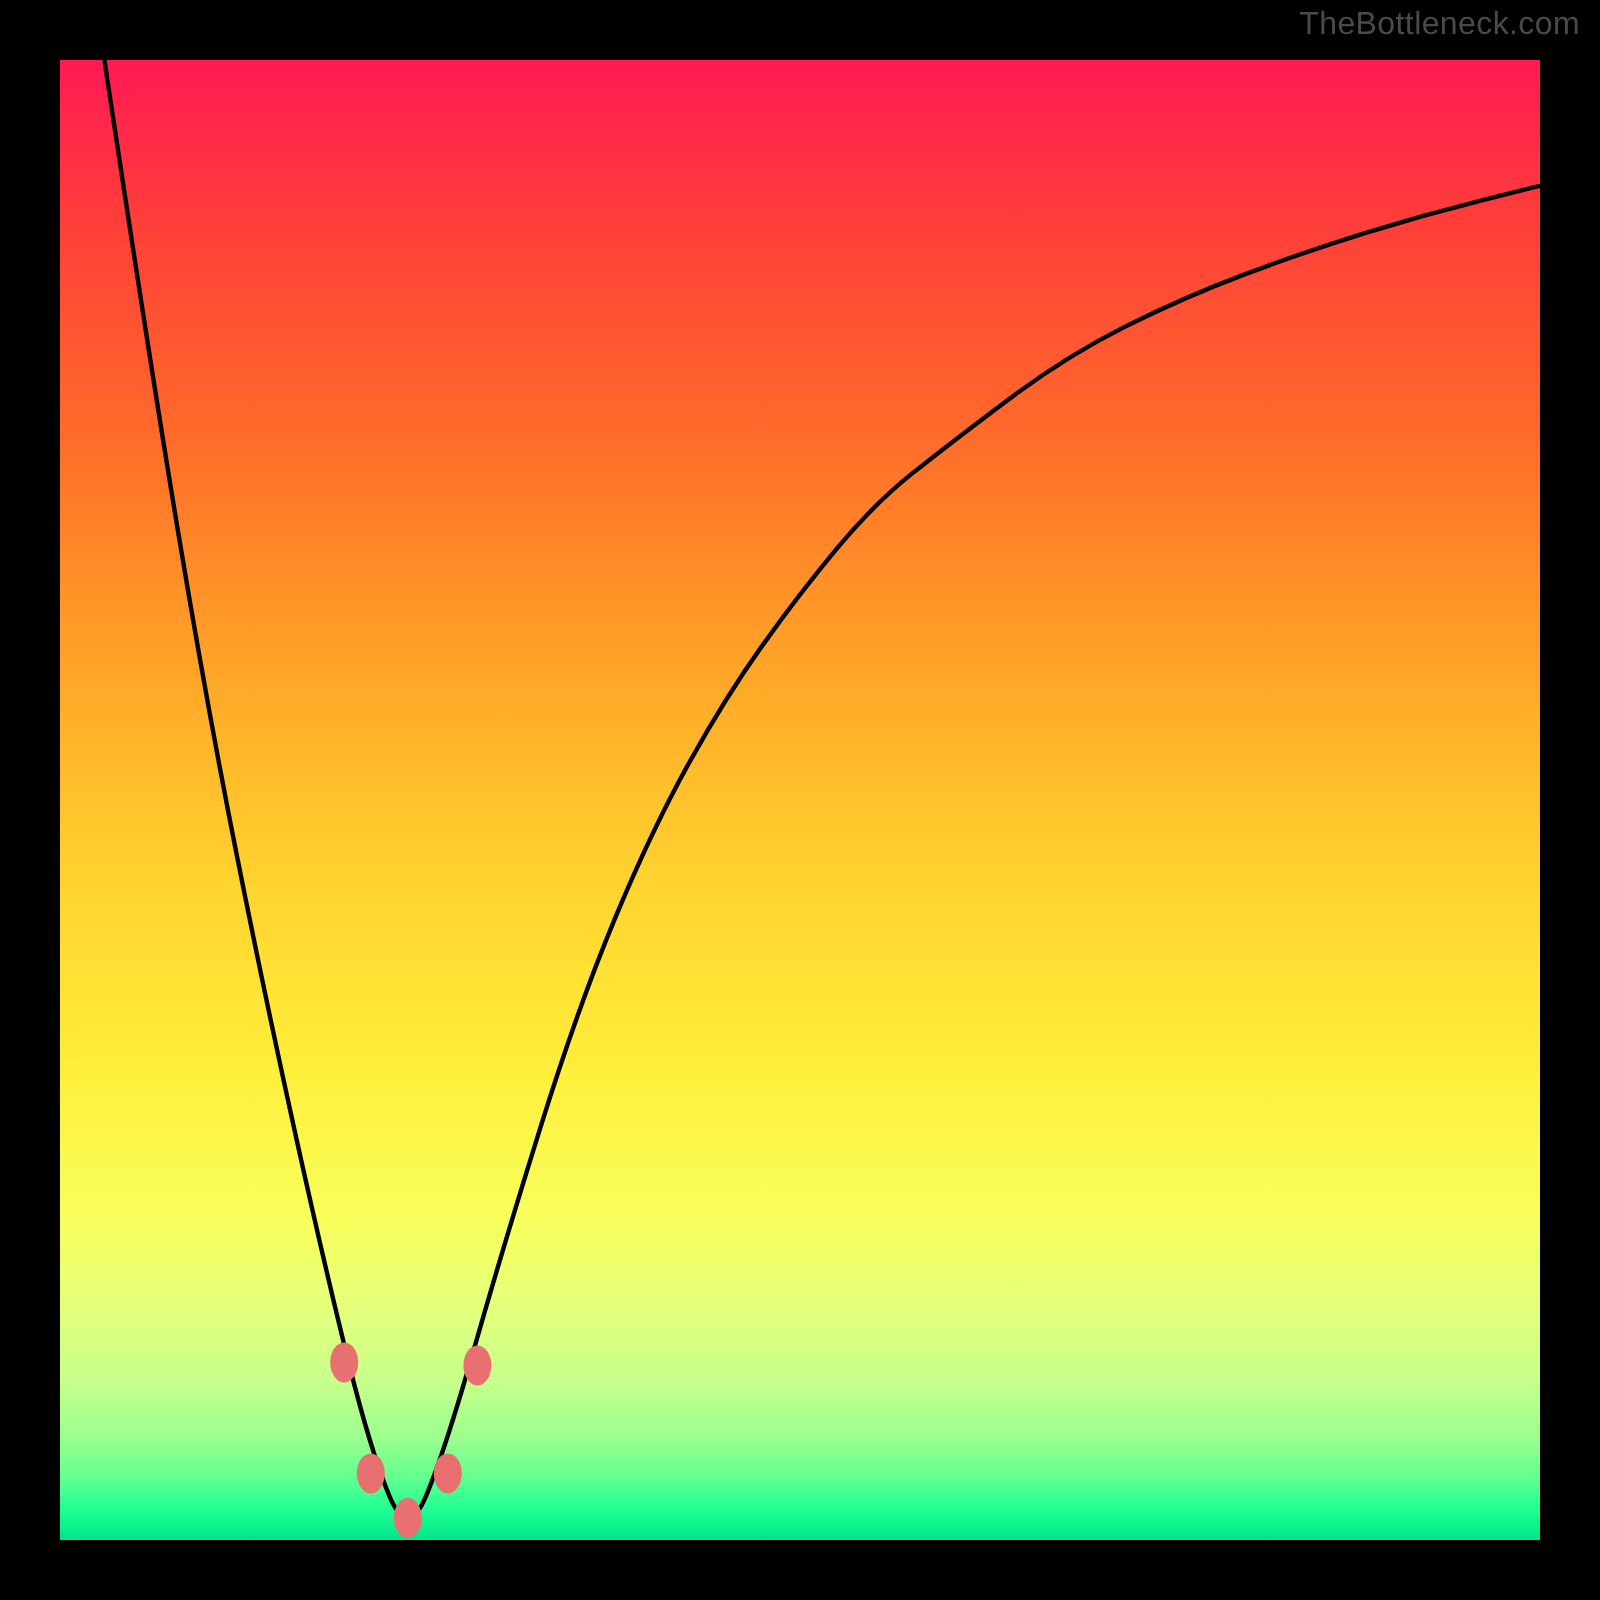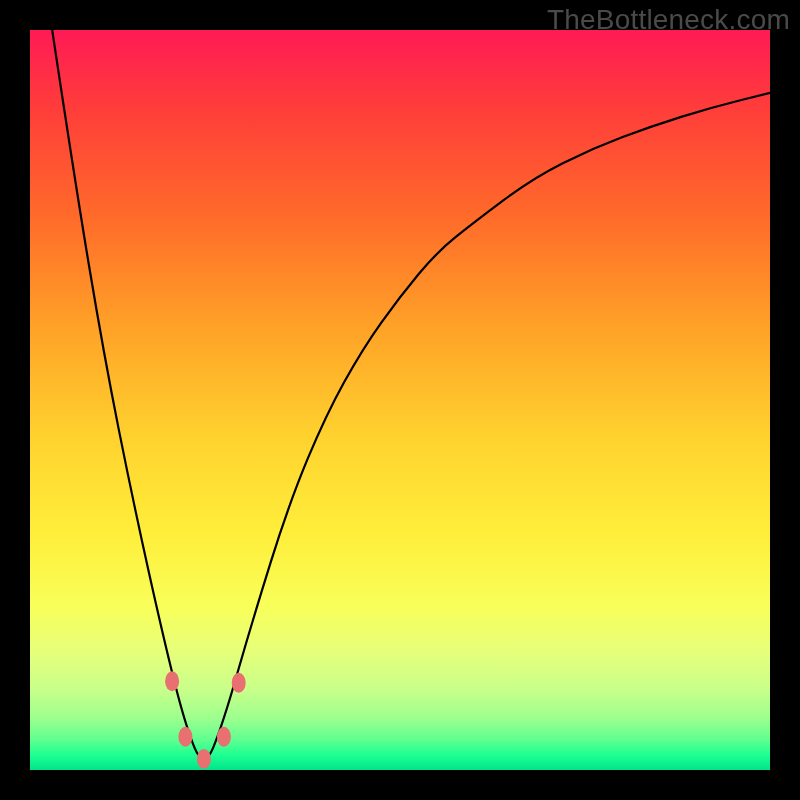--- a/index.html
+++ b/index.html
@@ -39,21 +39,21 @@
       #5dff90 96%,
       #1dff92 98%,
       #00e58a 100%
     );
   }
   .watermark {
     position: absolute;
     top: 4px;
     right: 10px;
     color: #4a4a4a;
-    font-size: 28px;
+    font-size: 16px;
     font-weight: 500;
     letter-spacing: 0.2px;
     user-select: none;
   }
   svg.curve {
     position: absolute;
     top: 0;
     left: 0;
     width: 740px;
     height: 740px;

